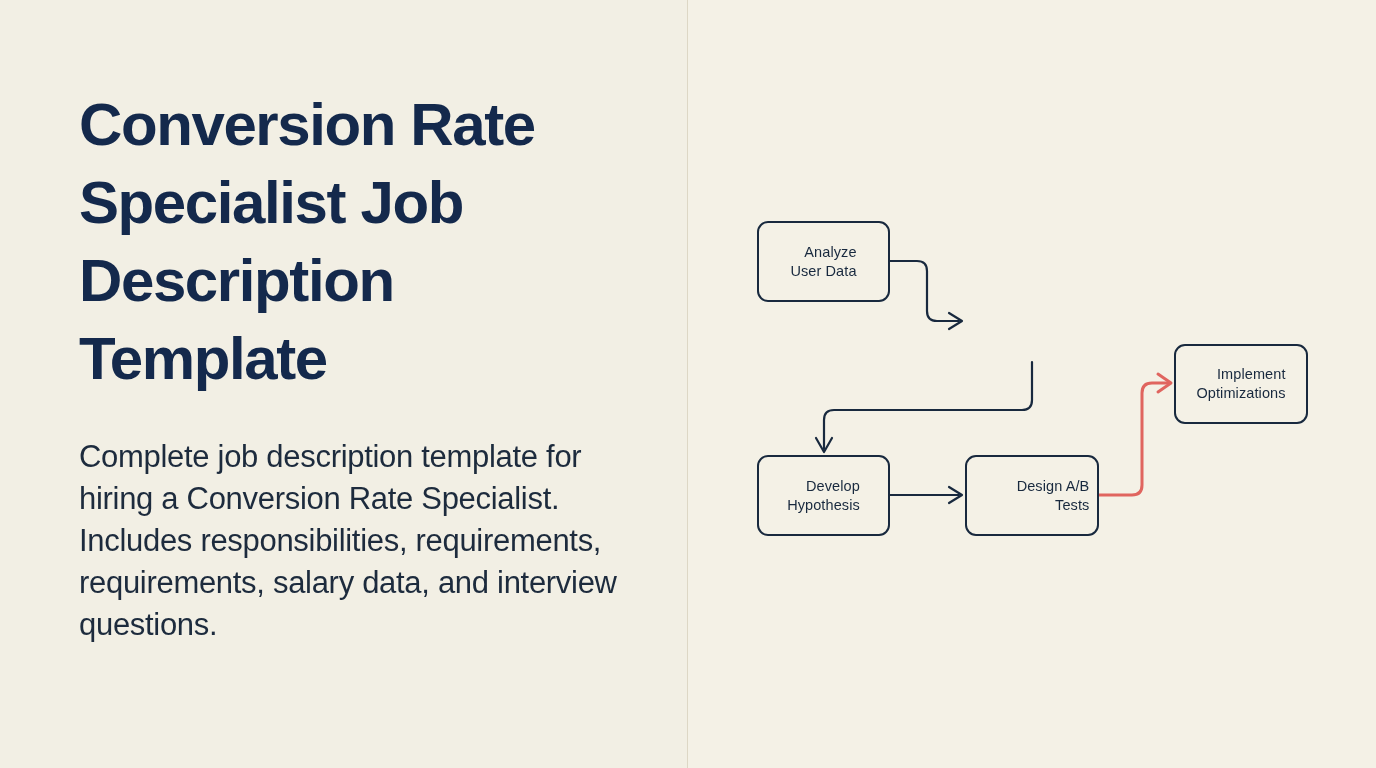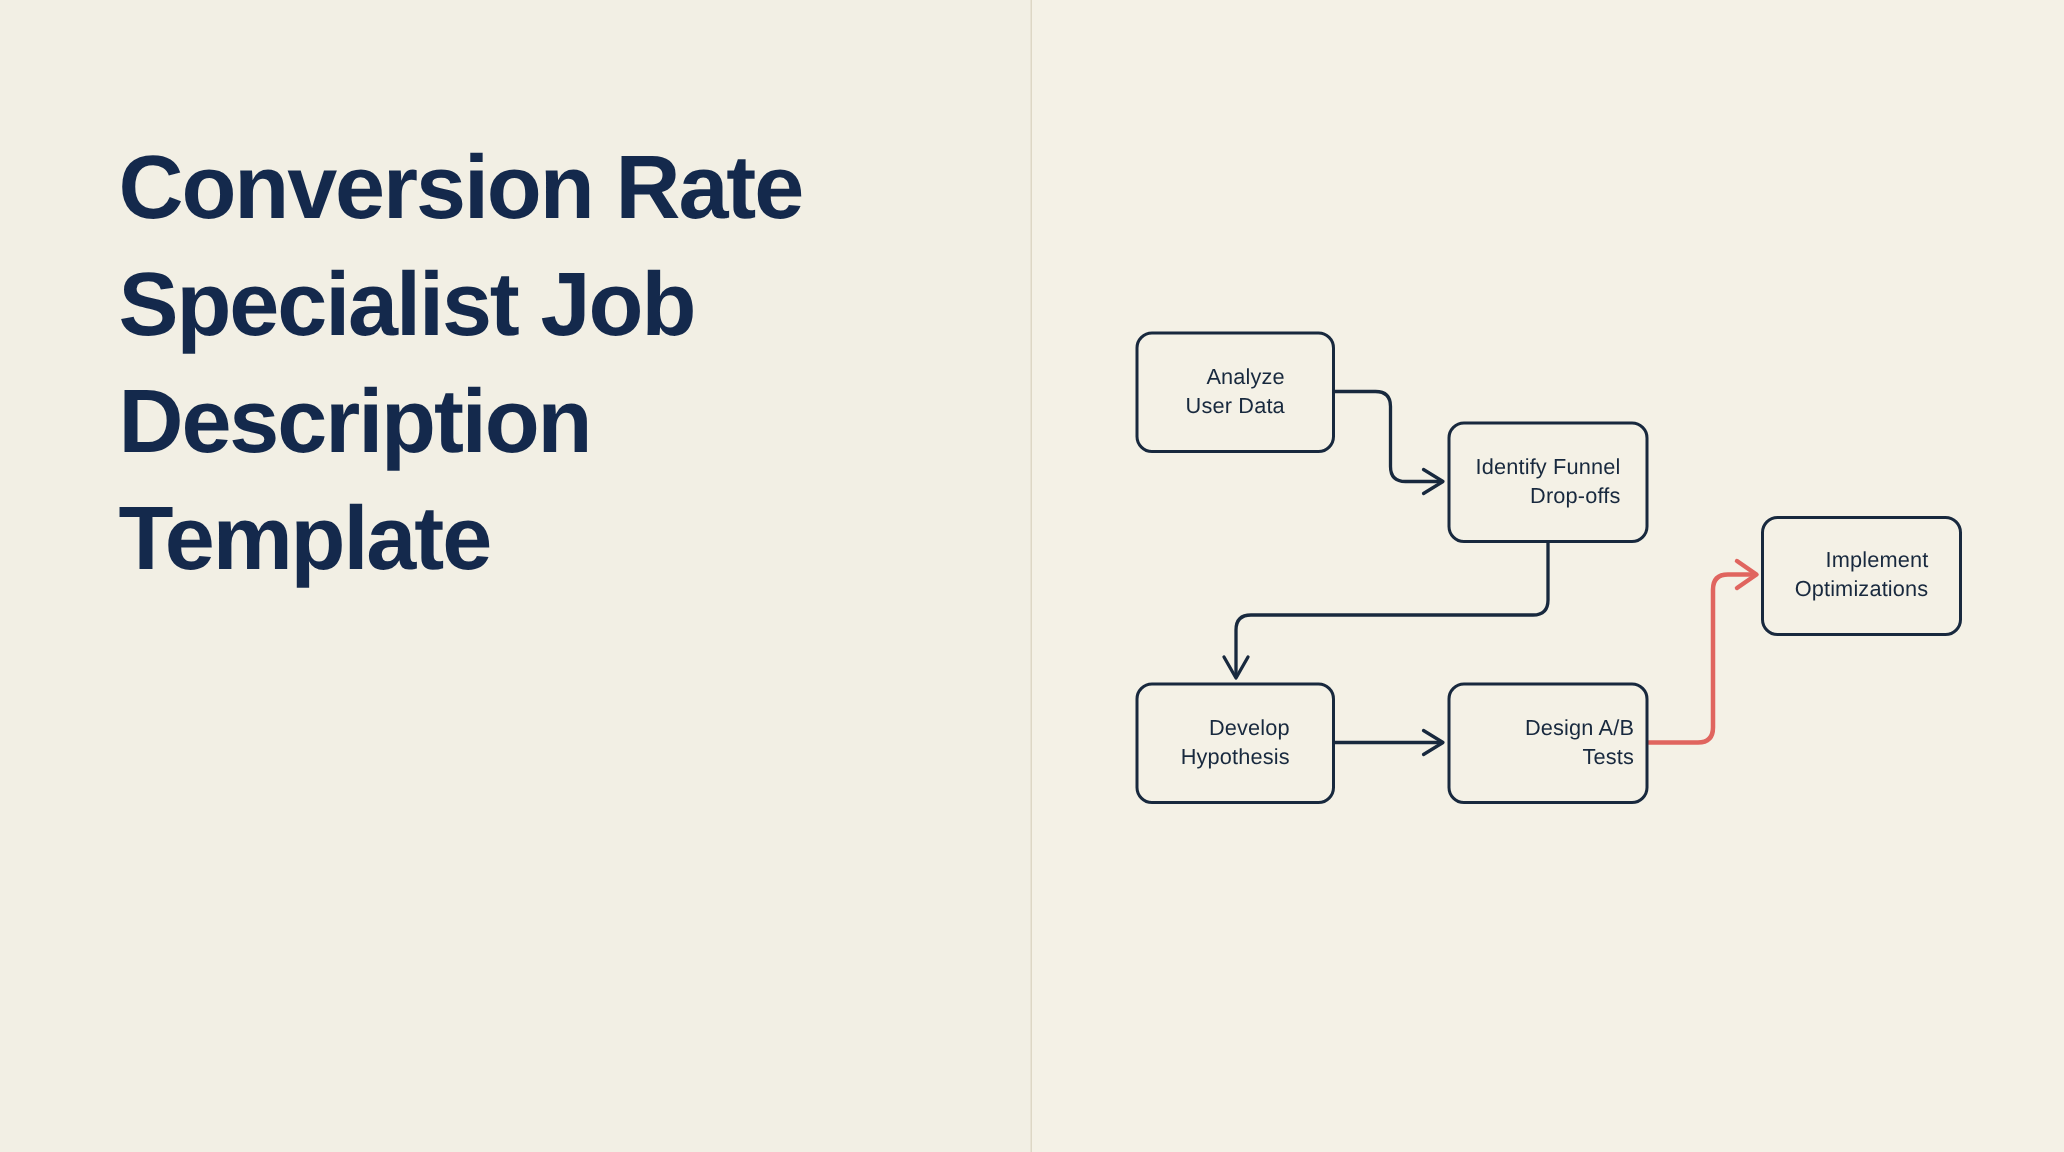--- a/index.html
+++ b/index.html
@@ -121,20 +121,21 @@
   }
 </style>
 </head>
 <body>
 
 <div class="slide">
 
   <section class="left-panel">
     <div class="left-inner">
       <h1 class="page-title">Conversion Rate Specialist Job Description Template</h1>
+      <p class="page-subtitle">Complete job description template for hiring a Conversion Rate Specialist. Includes responsibilities, requirements, requirements, salary data, and interview questions.</p>
     </div>
   </section>
 
   <div class="divider"></div>
 
   <section class="right-panel">
     <div class="diagram">
 
       <svg class="diagram-svg" viewBox="0 0 688 768">
 
@@ -149,24 +150,20 @@
 
         <path d="M 411 495 L 444 495 Q 454 495 454 485 L 454 393 Q 454 383 464 383 L 480 383" fill="none" stroke="#e0655f" stroke-width="3" stroke-linecap="round"></path>
         <path d="M 470 374 L 483 383 L 470 392" fill="none" stroke="#e0655f" stroke-width="3" stroke-linecap="round" stroke-linejoin="round"></path>
       </svg>
 
       <div class="node" style="left:69px;  top:221px; width:133px; height:81px;">
         <span class="node-label">Analyze
 User Data</span>
       </div>
 
-      <div class="node" style="left:277px; top:281px; width:134px; height:81px;">
-        <span class="node-label">Identify Funnel
-Drop-offs</span>
-      </div>
 
       <div class="node" style="left:486px; top:344px; width:134px; height:80px;">
         <span class="node-label">Implement
 Optimizations</span>
       </div>
 
       <div class="node" style="left:69px;  top:455px; width:133px; height:81px;">
         <span class="node-label">Develop
 Hypothesis</span>
       </div>

